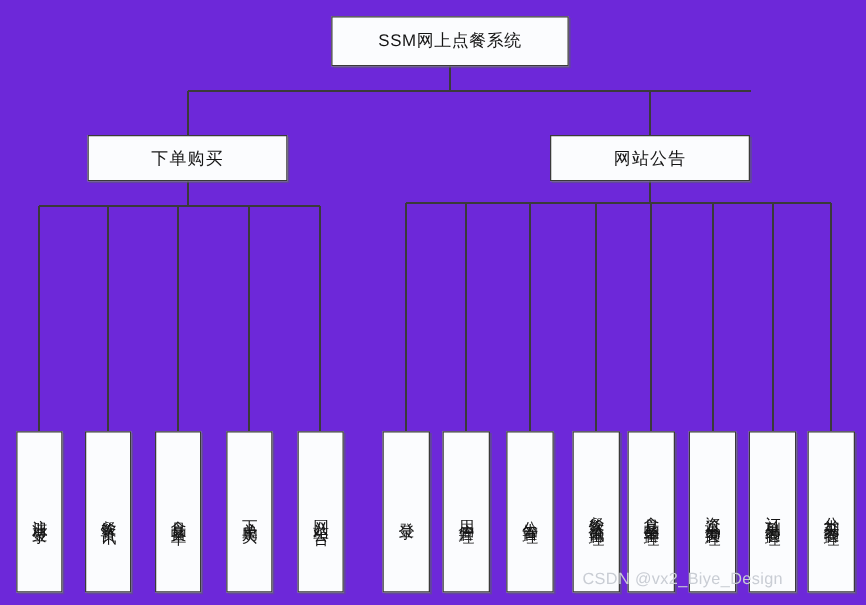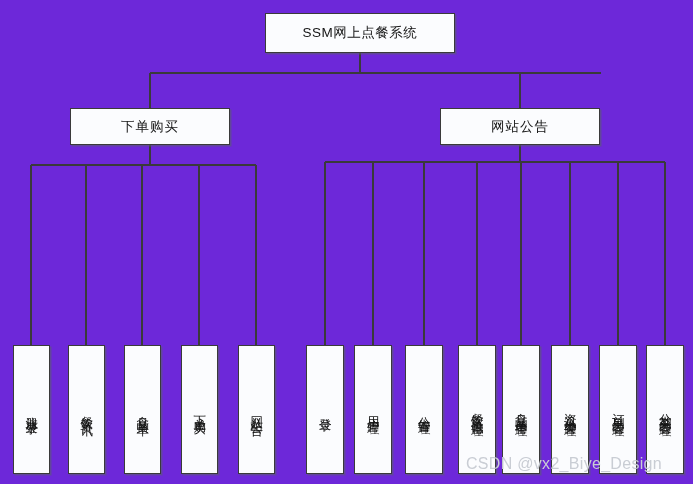--- a/index.html
+++ b/index.html
@@ -50,21 +50,21 @@
     writing-mode: vertical-rl;
     text-orientation: upright;
     letter-spacing: 2.5px;
     white-space: nowrap;
     display: block;
   }
   .watermark {
     position: absolute;
     left: 466px;
     top: 455px;
-    font-size: 16px;
+    font-size: 13px;
     color: #c9cdd4;
     letter-spacing: 0.3px;
     white-space: nowrap;
     pointer-events: none;
   }
 </style>
 </head>
 <body>
 
 <div id="canvas">

